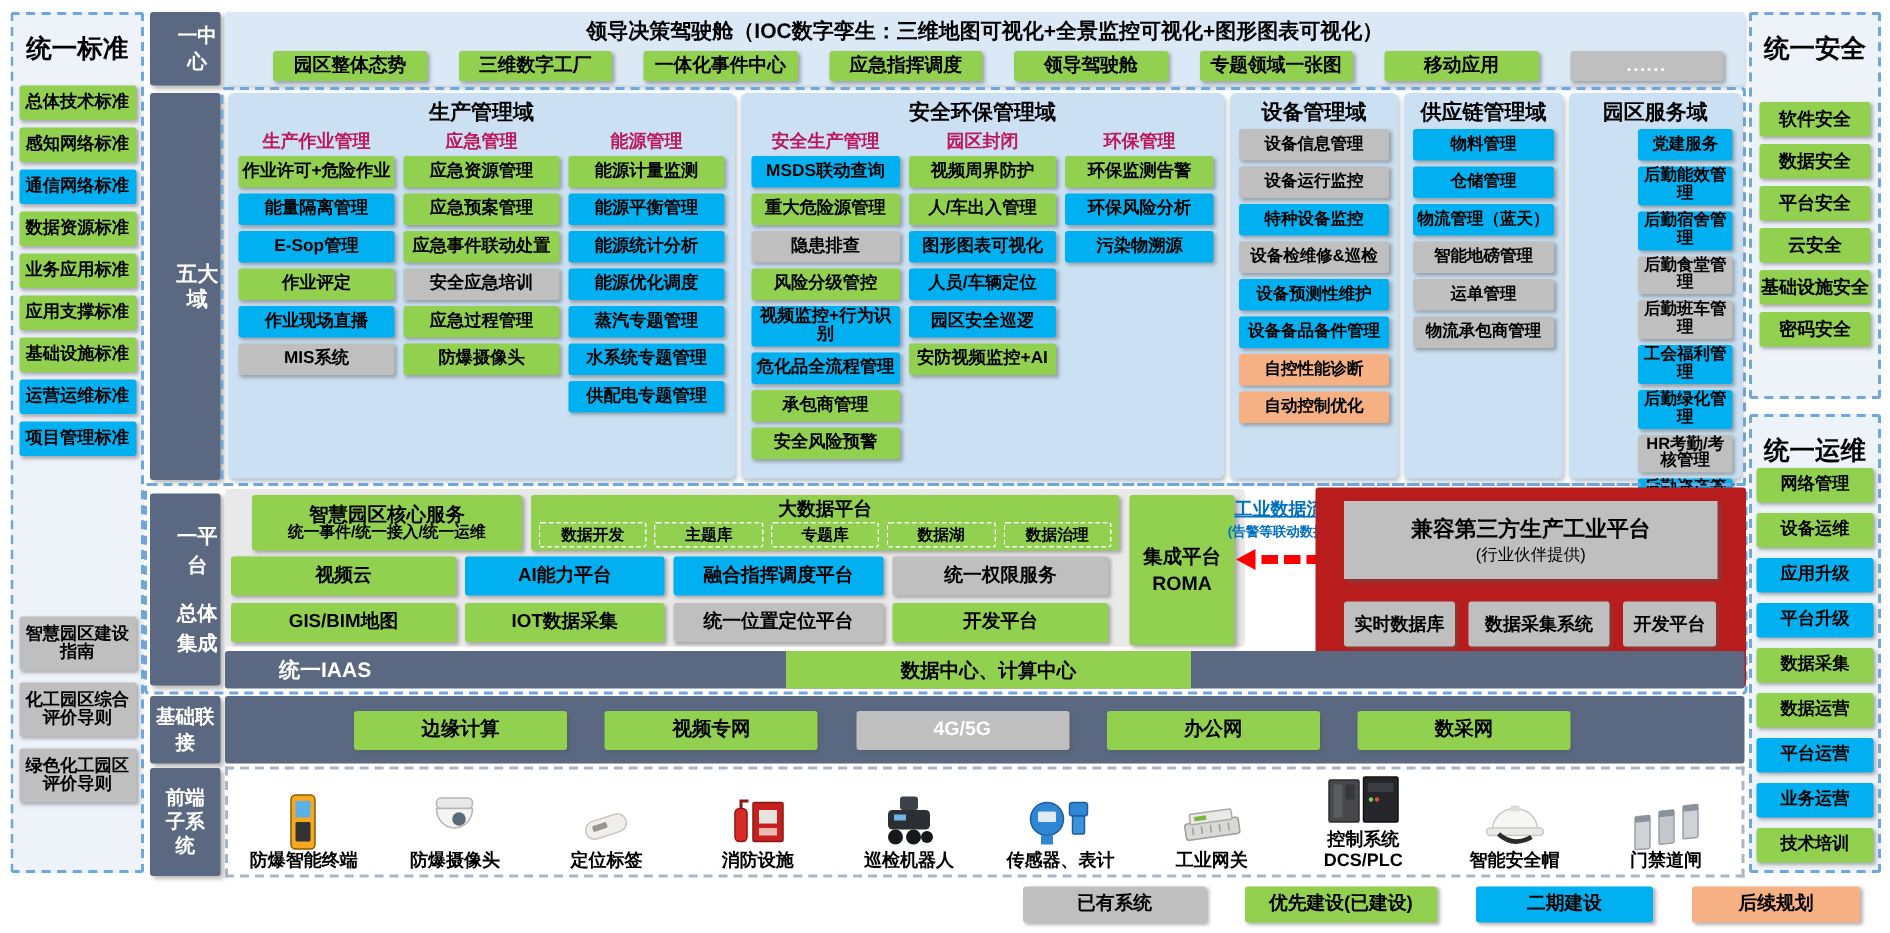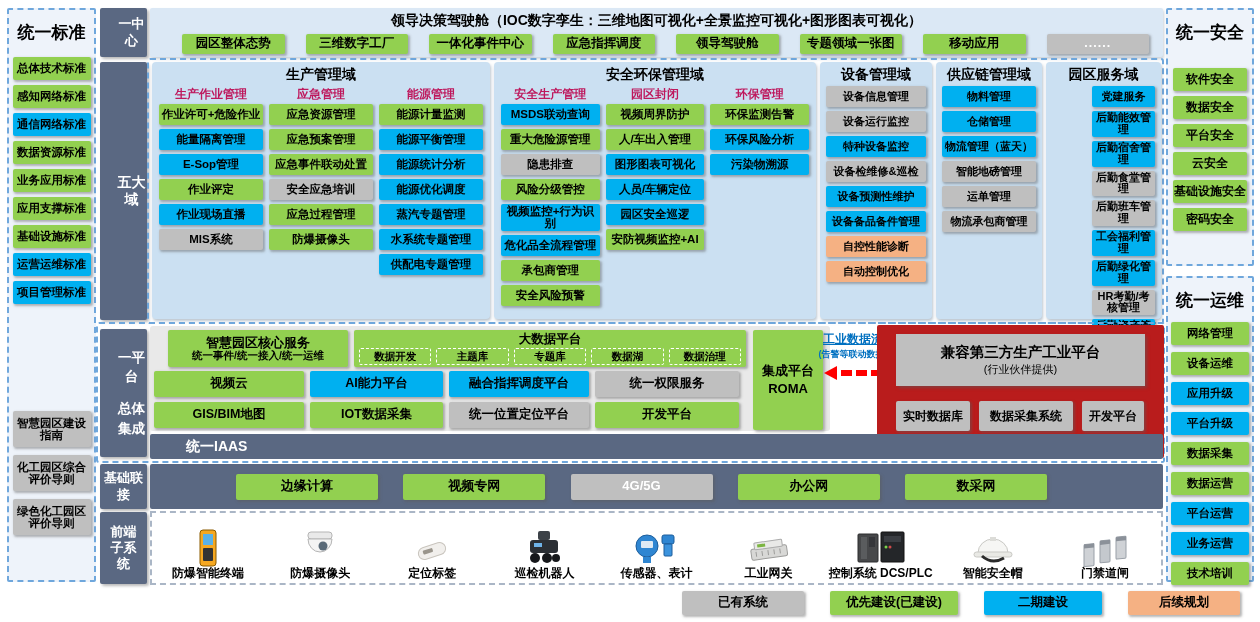--- a/index.html
+++ b/index.html
@@ -15,21 +15,21 @@
   
   .side{position:absolute;border:2px dashed #6fa7dc;background:#eef3fa;border-radius:2px;box-sizing:border-box;}
   #left-sidebar{left:7px;top:8px;width:89px;height:574px;}
   #sec-panel{left:1166px;top:8px;width:88px;height:258px;}
   #ops-panel{left:1166px;top:276px;width:88px;height:306px;}
   .side-title{font-size:17px;font-weight:bold;text-align:center;margin-top:11px;color:#000;}
   .side-list{display:flex;flex-direction:column;align-items:center;gap:5px;margin-top:13px;}
   .side-chip{width:78px;min-height:23px;font-size:11.5px;padding:1px 1px;box-sizing:border-box;}
   #sec-panel .side-list{margin-top:24px;}
   #sec-panel .side-chip{font-size:12px;width:74px;}
-  #ops-panel .side-list{margin-top:10px;gap:7px;}
+  #ops-panel .side-list{margin-top:0;gap:7px;}
   .guides{position:absolute;top:388px;left:0;right:0;gap:8px;}
   .guide-chip{min-height:36px;}
 
   
   .rail{position:absolute;background:#5a6882;color:#fff;font-weight:bold;display:flex;flex-direction:column;
         align-items:center;justify-content:center;text-align:center;border-radius:2px;font-size:14px;
         box-shadow:2px 2px 3px rgba(80,80,80,.4);box-sizing:border-box;line-height:1.25;padding-left:16px;}
   #rail-center{left:100px;top:8px;width:47px;height:49px;font-size:13px;}
   #rail-domains{left:100px;top:62px;width:47px;height:258px;}
   #rail-platform{left:100px;top:329px;width:47px;height:128px;font-size:13.5px;line-height:1.45;}
@@ -497,20 +497,21 @@
         <div class="chip tp-chip">实时数据库</div>
 
         <div class="chip tp-chip">数据采集系统</div>
 
         <div class="chip tp-chip">开发平台</div>
 
     </div>
   </div>
   <div id="iaas">
     <div id="iaas-label">统一IAAS</div>
+    <div id="datacenter">数据中心、计算中心</div>
   </div>
 
   <div id="connect-band">
 
       <div class="chip cn-chip t-green">边缘计算</div>
 
       <div class="chip cn-chip t-green">视频专网</div>
 
       <div class="chip cn-chip t-gray">4G/5G</div>
 
@@ -549,20 +550,32 @@
           <svg width="40" height="38" viewBox="0 0 40 38">
             <g transform="rotate(-18 20 22)">
               <rect x="6" y="16" width="28" height="12" rx="6" fill="#f1efec" stroke="#c8c4bd"></rect>
               <rect x="11" y="19" width="10" height="4" rx="1" fill="#9a958c"></rect>
             </g>
           </svg>
         </span>
         <div class="dev-label">定位标签</div>
       </div>
 
+      <div class="device">
+        <span class="dev-icon">
+          <svg width="40" height="38" viewBox="0 0 40 38">
+            <rect x="17" y="6" width="20" height="26" rx="1" fill="#c6201e" stroke="#8f1513"></rect>
+            <rect x="21" y="11" width="12" height="9" fill="#e8e3df"></rect>
+            <rect x="21" y="23" width="12" height="5" fill="#f0b8b6"></rect>
+            <rect x="5" y="10" width="8" height="22" rx="3" fill="#d92b26" stroke="#8f1513"></rect>
+            <path d="M9 10 v-5 h5" fill="none" stroke="#8f1513" stroke-width="2"></path>
+          </svg>
+        </span>
+        <div class="dev-label">消防设施</div>
+      </div>
 
       <div class="device">
         <span class="dev-icon">
           <svg width="44" height="38" viewBox="0 0 44 38">
             <rect x="16" y="2" width="12" height="9" rx="2" fill="#3d4248"></rect>
             <rect x="8" y="11" width="28" height="13" rx="3" fill="#2b2f34"></rect>
             <rect x="12" y="14" width="8" height="4" fill="#6fb3e8"></rect>
             <circle cx="13" cy="29" r="5" fill="#16181b"></circle>
             <circle cx="25" cy="29" r="5" fill="#16181b"></circle>
             <circle cx="34" cy="29" r="4" fill="#16181b"></circle>

